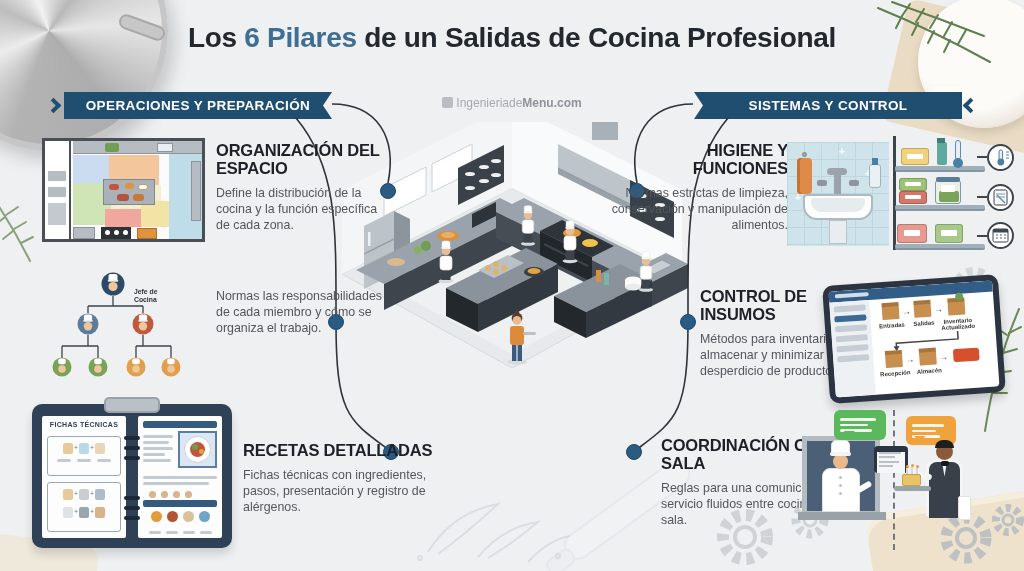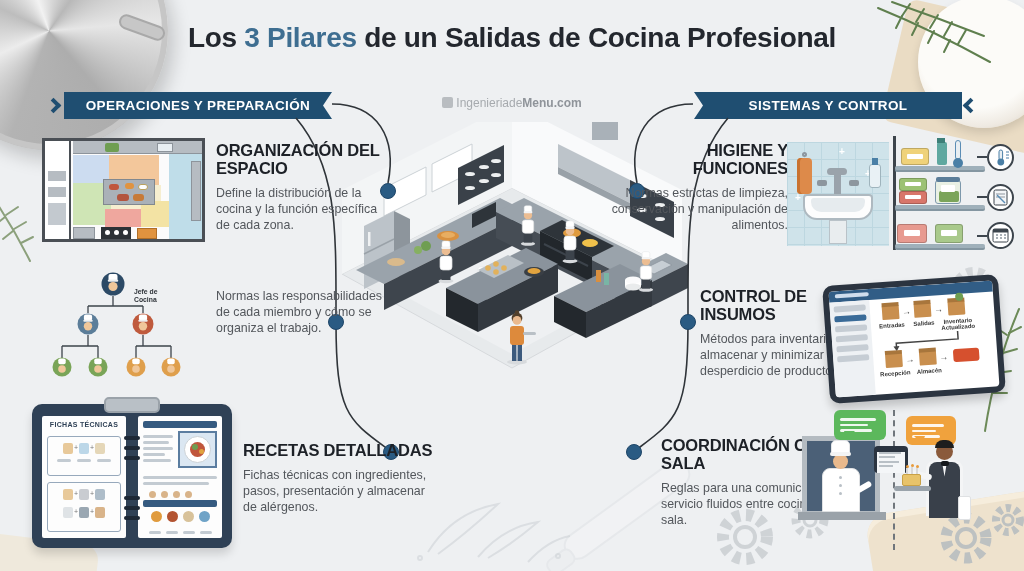--- a/index.html
+++ b/index.html
@@ -188,21 +188,21 @@
     </g>
   </svg>
   <svg class="abs" style="left:942px;top:258px;opacity:.3;" width="64" height="64">
     <g fill="none" stroke="#9aa0a5">
         <circle cx="32" cy="32" r="18" stroke-width="10" stroke-dasharray="6 5"></circle>
         <circle cx="32" cy="32" r="8" stroke-width="3"></circle>
       </g>
   </svg>
 
   <div class="abs title">
-    <span>Los </span><span class="hl">3 Pilares</span><span> de un Salidas de Cocina Profesional</span>
+    <span>Los </span><span class="hl">6 Pilares</span><span> de un Salidas de Cocina Profesional</span>
   </div>
   <div class="abs watermark">
     <span class="wicon"></span><span>Ingenieriade</span><b>Menu.com</b>
   </div>
 
   <div class="abs banner banner-right"><span>SISTEMAS Y CONTROL</span></div>
   <div class="abs banner banner-left"><span>OPERACIONES Y PREPARACIÓN</span></div>
   <div class="abs chev chev-l"></div>
   <div class="abs chev chev-r"></div>
 
@@ -321,21 +321,21 @@
 
   <div class="abs pillar p-org">
     <h3>ORGANIZACIÓN DEL ESPACIO</h3>
     <p>Define la distribución de la cocina y la función específica de cada zona.</p>
   </div>
   <div class="abs pillar p-fun">
     <p>Normas las responsabilidades de cada miembro y cómo se organiza el trabajo.</p>
   </div>
   <div class="abs pillar p-rec">
     <h3>RECETAS DETALLADAS</h3>
-    <p>Fichas técnicas con ingredientes, pasos, presentación y almacenar de alérgenos.</p>
+    <p>Fichas técnicas con ingredientes, pasos, presentación y registro de alérgenos.</p>
   </div>
   <div class="abs pillar p-hig">
     <h3>HIGIENE Y FUNCIONES</h3>
     <p>Normas estrictas de limpieza, conservación y manipulación de alimentos.</p>
   </div>
   <div class="abs pillar p-con">
     <h3>CONTROL DE INSUMOS</h3>
     <p>Métodos para inventariar, almacenar y minimizar el desperdicio de productos.</p>
   </div>
   <div class="abs pillar p-coo">

